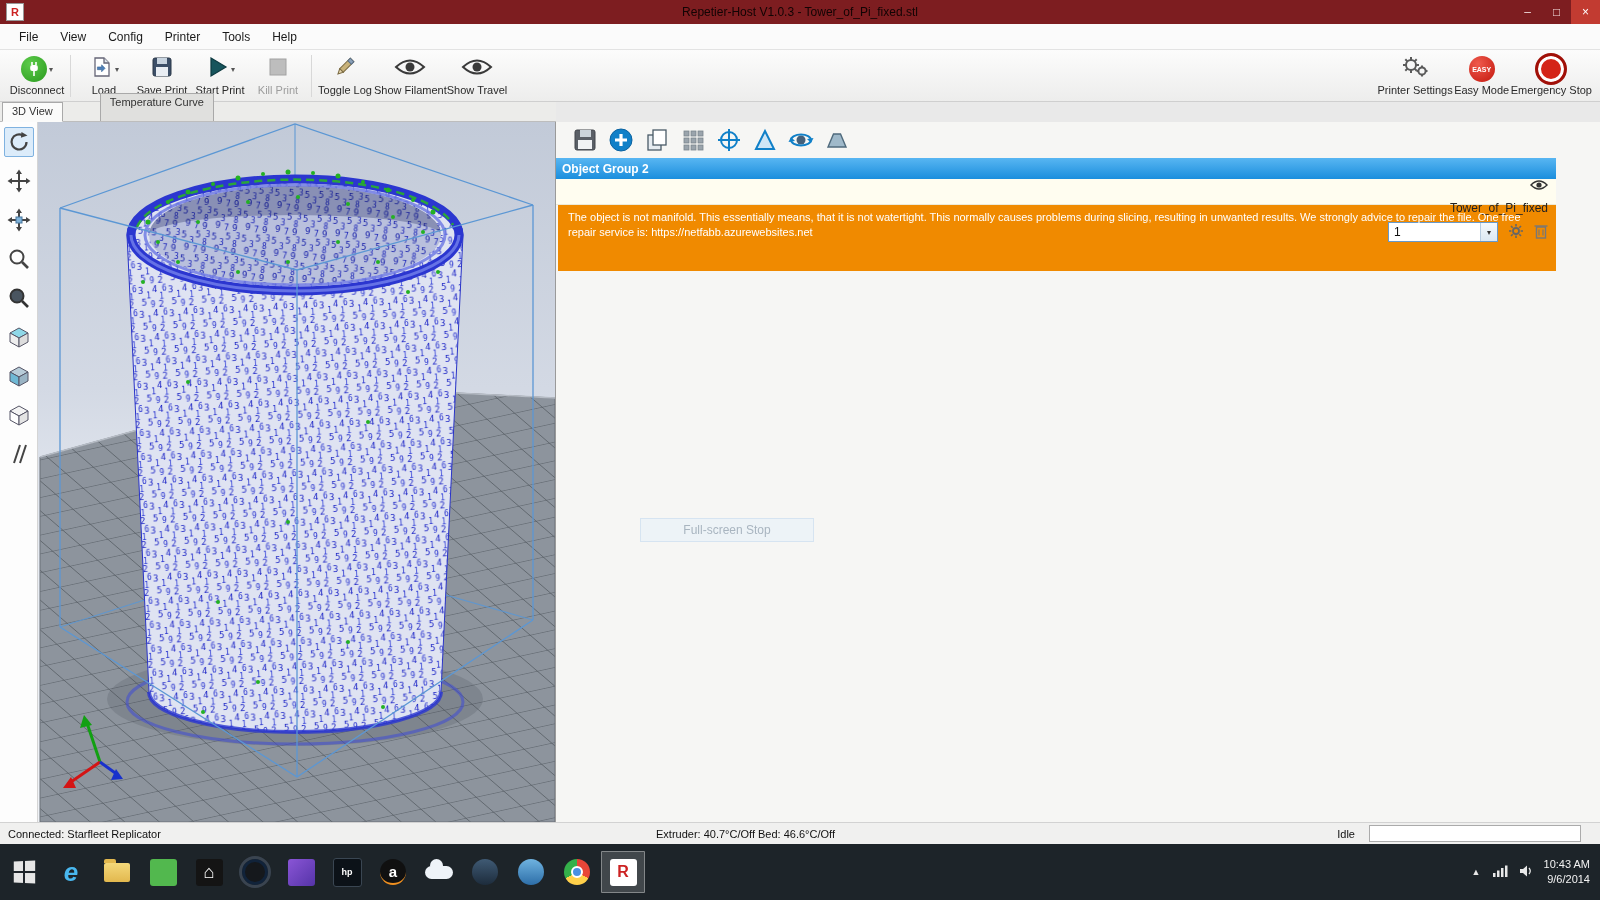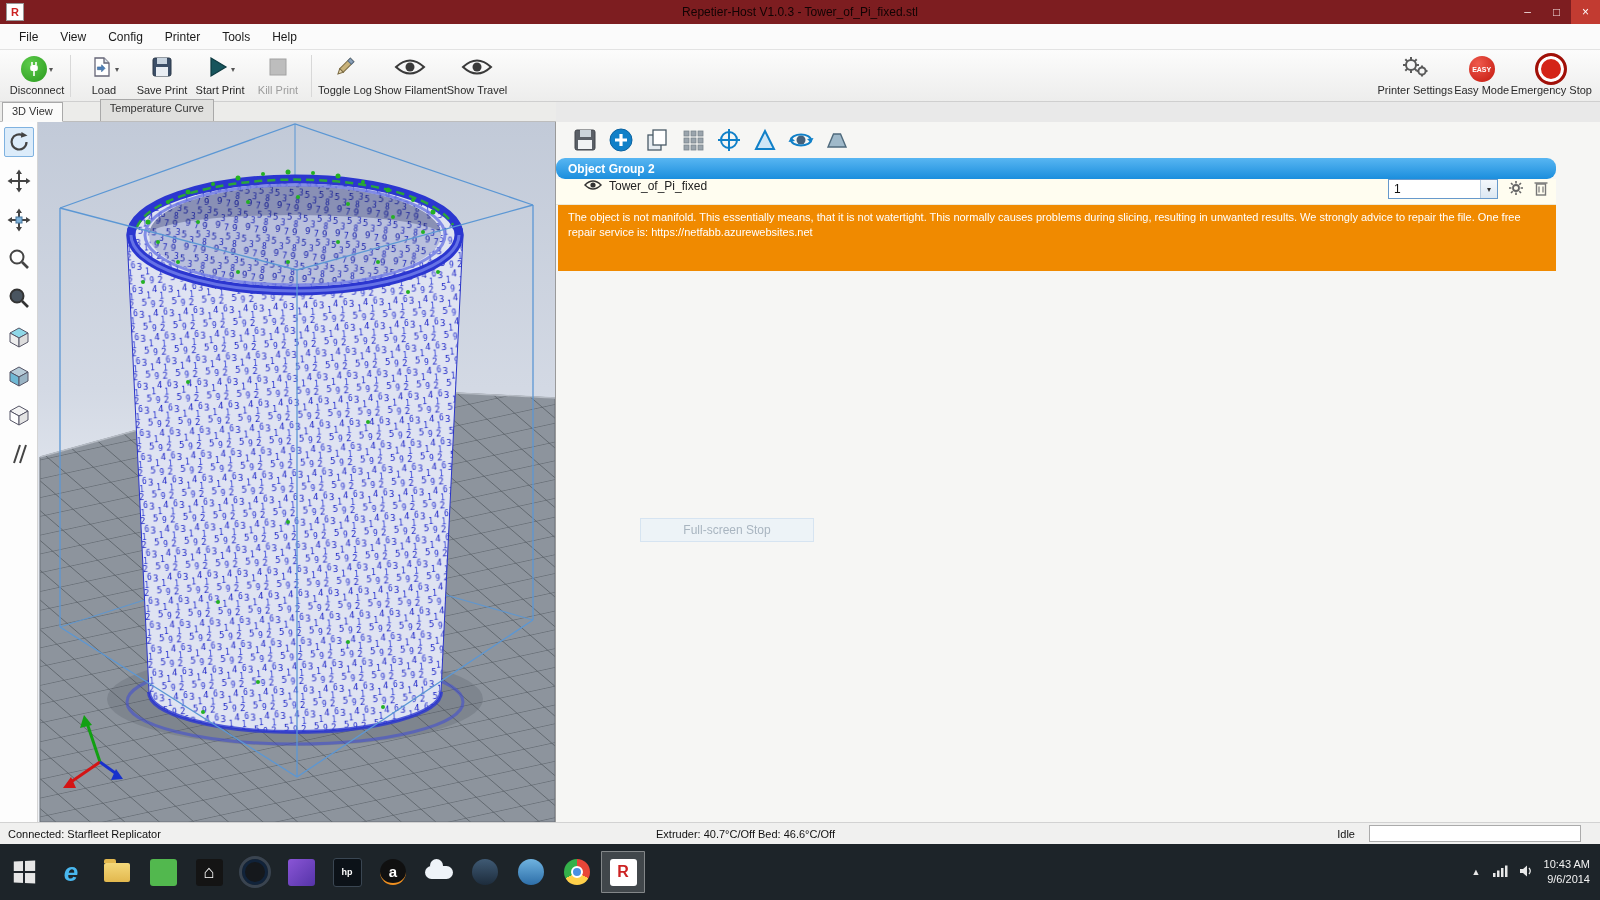--- a/index.html
+++ b/index.html
@@ -36,43 +36,43 @@
   .circle-icon{width:26px;height:26px;border-radius:50%;display:flex;align-items:center;justify-content:center;}
   .easy{background:radial-gradient(circle at 35% 30%,#ef5a4d,#c3170d);color:#fff;font-size:7px;font-weight:bold;}
   .estop{background:#d42418;border:3px solid #a01008;box-shadow:inset 0 0 0 3px #fff;}
   .disconnect-ic{background:radial-gradient(circle at 35% 30%,#5ccb4a,#2a9a1e);}
 
   
   .ltabs{position:absolute;top:102px;left:0;width:556px;height:20px;background:#ececea;
          border-bottom:1px solid #bdbdbd;display:flex;align-items:flex-end;padding-left:2px;box-sizing:border-box;gap:36px;}
   .rtabs{position:absolute;top:102px;left:556px;width:1044px;height:20px;background:#ececea;
          border-bottom:1px solid #bdbdbd;display:flex;align-items:flex-end;padding-left:3px;box-sizing:border-box;}
-  .tab{height:22px;padding:2px 9px 0 9px;font-size:11px;color:#333;background:#e0e0de;
+  .tab{height:28px;padding:2px 9px 0 9px;font-size:11px;color:#333;background:#e0e0de;
        border:1px solid #a9a9a9;border-bottom:none;margin-right:1px;box-sizing:border-box;white-space:nowrap;}
   .tab.active{background:#fbfbfa;height:20px;margin-bottom:-1px;border-bottom:1px solid #fbfbfa;}
 
   
   .viewport{position:absolute;top:122px;left:0;width:556px;height:700px;border-right:1px solid #9a9a9a;
             box-sizing:border-box;overflow:hidden;background:#d4dae4;}
   .toolstrip{position:absolute;left:0;top:0;width:38px;height:100%;background:#fdfdfd;
              border-right:1px solid #d5d5d5;display:flex;flex-direction:column;align-items:center;
              padding-top:5px;gap:9px;box-sizing:border-box;z-index:2;}
   .tool{width:28px;height:28px;display:flex;align-items:center;justify-content:center;
         border:1px solid transparent;border-radius:2px;}
   .tool.active{background:#dcecfa;border-color:#7fb2e0;}
   .scene{position:absolute;left:38px;top:0;width:517px;height:700px;display:block;}
 
   
   .rpanel{position:absolute;top:122px;left:556px;width:1044px;height:700px;background:#f6f6f4;box-sizing:border-box;}
   .objbar{height:36px;display:flex;align-items:center;gap:10px;padding-left:16px;}
   .obtn{width:26px;height:26px;display:flex;align-items:center;justify-content:center;}
   .group-header{height:21px;margin-right:44px;background:linear-gradient(#58b6f2,#1b8edd);
-                color:#fff;font-weight:bold;font-size:12px;display:flex;align-items:center;padding-left:12px;border-radius:9px;}
+                color:#fff;font-weight:bold;font-size:12px;display:flex;align-items:center;padding-left:6px;}
   .object-row{height:25px;margin-right:44px;background:#fffdf0;border-bottom:1px solid #ecead8;
-              display:flex;align-items:flex-start;padding:0 8px 0 28px;gap:7px;font-size:12px;color:#222;}
+              display:flex;align-items:flex-end;padding:0 8px 0 28px;gap:7px;font-size:12px;color:#222;flex-direction:column;}
   .row-right{margin-left:auto;display:flex;align-items:center;gap:10px;}
   .combo{width:110px;height:20px;border:1px solid #6699cc;background:#fff;display:flex;align-items:center;box-sizing:border-box;}
   .combo .val{flex:1;padding-left:5px;font-size:12px;color:#111;}
   .combo .dd{width:16px;height:100%;background:linear-gradient(#f4f8fc,#dce8f2);border-left:1px solid #b8cce0;
              display:flex;align-items:center;justify-content:center;font-size:8px;color:#333;}
   .warning{margin:0 44px 0 2px;background:#F08A00;color:#fff;font-size:11px;line-height:1.4;
            padding:5px 10px;height:56px;box-sizing:content-box;}
   .snip{position:absolute;left:84px;top:396px;width:172px;height:22px;background:rgba(229,240,250,0.55);
         border:1px solid #d6e4f1;color:#a9b5c0;font-size:12px;display:flex;align-items:center;justify-content:center;}
 

